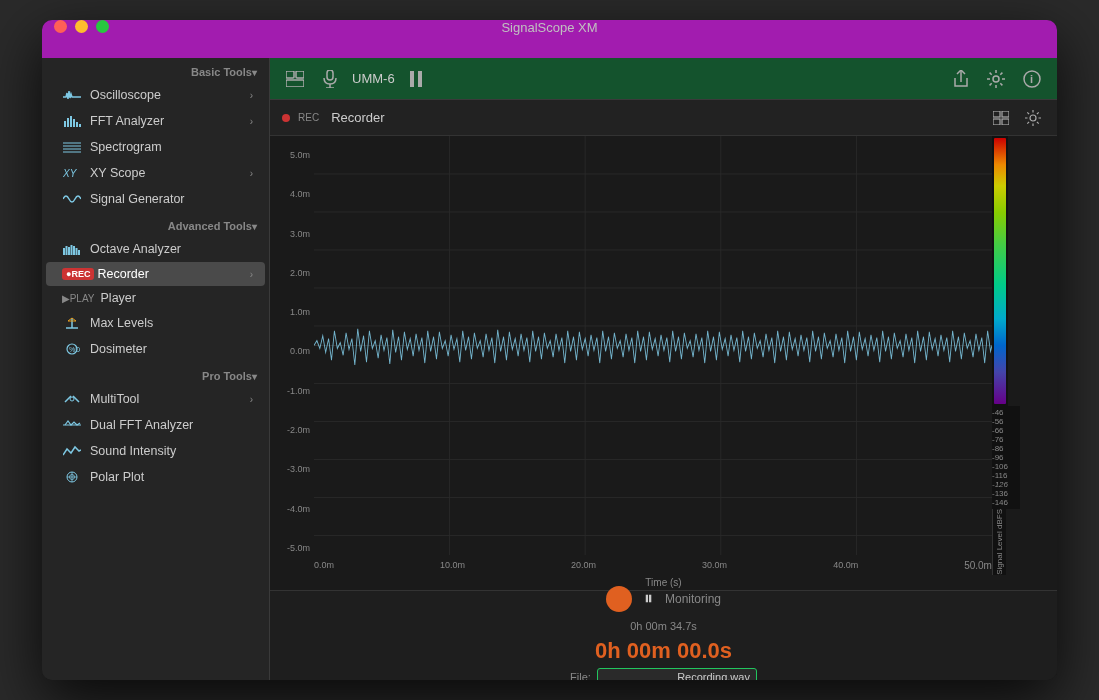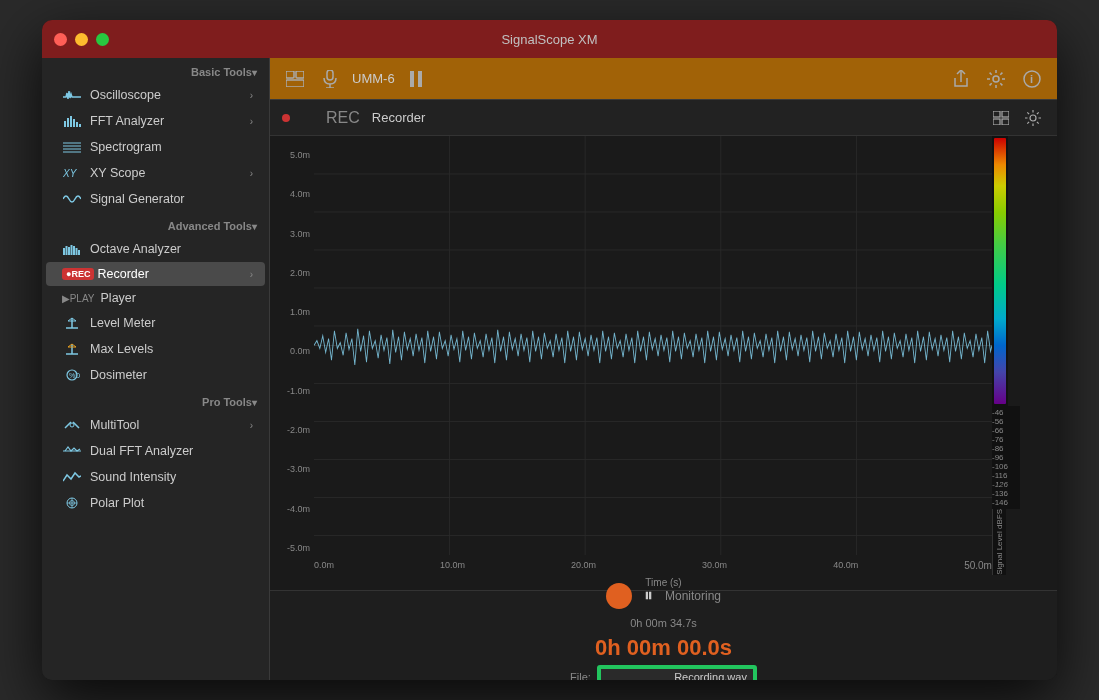--- a/index.html
+++ b/index.html
@@ -18,23 +18,23 @@
       background: #1e1e1e;
       border-radius: 10px;
       overflow: hidden;
       display: flex;
       flex-direction: column;
       box-shadow: 0 20px 60px rgba(0,0,0,0.8);
     }
     
     .title-bar {
       height: 38px;
-      background: #7f1d1d;
-      display: flex;
-      align-items: center;
+      background: #a21caf;
+      display: flex;
+      align-items: flex-start;
       justify-content: center;
       position: relative;
       flex-shrink: 0;
     }
     .window-controls {
       position: absolute;
       left: 12px;
       display: flex;
       gap: 8px;
       align-items: center;
@@ -121,21 +121,21 @@
     .content-area {
       flex: 1;
       display: flex;
       flex-direction: column;
       background: #1a1a1a;
       overflow: hidden;
     }
     
     .toolbar {
       height: 42px;
-      background: #a16207;
+      background: #14532d;
       border-bottom: 1px solid #3a3a3a;
       display: flex;
       align-items: center;
       padding: 0 12px;
     }
     .toolbar-left {
       display: flex;
       align-items: center;
       gap: 10px;
     }
@@ -241,21 +241,21 @@
       display: flex;
       align-items: center;
       gap: 6px;
     }
     .file-label {
       color: #888;
       font-size: 11px;
     }
     .file-input {
       background: #2a2a2a;
-      border: 4px solid #22c55e;
+      border: 1px solid #22c55e;
       color: #ccc;
       font-size: 11px;
       padding: 2px 6px;
       border-radius: 3px;
       width: 160px;
       text-align: right;
     }
     .y-tick {
       color: #888;
       font-size: 9px;
@@ -380,30 +380,20 @@
         <span class="rec-badge">●REC</span>
         <span>Recorder</span>
         <span class="item-chevron">›</span>
       </div>
 
       <div class="sidebar-item">
         <span style="color:#888;font-size:10px;margin-right:6px;">▶PLAY</span>
         <span>Player</span>
       </div>
 
-      <div class="sidebar-item">
-        <span class="item-icon">
-          <svg width="18" height="14" viewBox="0 0 18 14">
-              <polygon points="9,2 9,12" stroke="#7ec8e3" stroke-width="1" fill="none"></polygon>
-              <polygon points="5,5 9,2 13,5" fill="none" stroke="#7ec8e3" stroke-width="1"></polygon>
-              <line x1="3" y1="12" x2="15" y2="12" stroke="#7ec8e3" stroke-width="1.5"></line>
-            </svg>
-        </span>
-        <span>Level Meter</span>
-      </div>
 
       <div class="sidebar-item">
         <span class="item-icon">
           <svg width="18" height="14" viewBox="0 0 18 14">
               <polygon points="9,2 9,12" stroke="#7ec8e3" stroke-width="1" fill="none"></polygon>
               <polygon points="5,5 9,2 13,5" fill="none" stroke="#e8a020" stroke-width="1"></polygon>
               <line x1="3" y1="12" x2="15" y2="12" stroke="#7ec8e3" stroke-width="1.5"></line>
             </svg>
         </span>
         <span>Max Levels</span>
@@ -515,21 +505,21 @@
                 <text x="7" y="13" fill="#aaa" font-size="11" font-weight="bold">i</text>
               </svg>
           </button>
         </div>
       </div>
 
       <div class="chart-section">
 
         <div class="chart-header">
           <span class="rec-dot"></span>
-          <span style="color:#888;font-size:16px;margin-right:4px;margin-left:28px;">REC</span>
+          <span style="color:#888;font-size:10px;margin-right:4px;">REC</span>
           <span class="chart-title">Recorder</span>
           <div class="chart-header-right">
             <button class="toolbar-btn">
               <svg width="16" height="14" viewBox="0 0 16 14">
                   <rect x="0" y="0" width="7" height="6" fill="none" stroke="#aaa" stroke-width="1.2"></rect>
                   <rect x="9" y="0" width="7" height="6" fill="none" stroke="#aaa" stroke-width="1.2"></rect>
                   <rect x="0" y="8" width="7" height="6" fill="none" stroke="#aaa" stroke-width="1.2"></rect>
                   <rect x="9" y="8" width="7" height="6" fill="none" stroke="#aaa" stroke-width="1.2"></rect>
                 </svg>
             </button>

